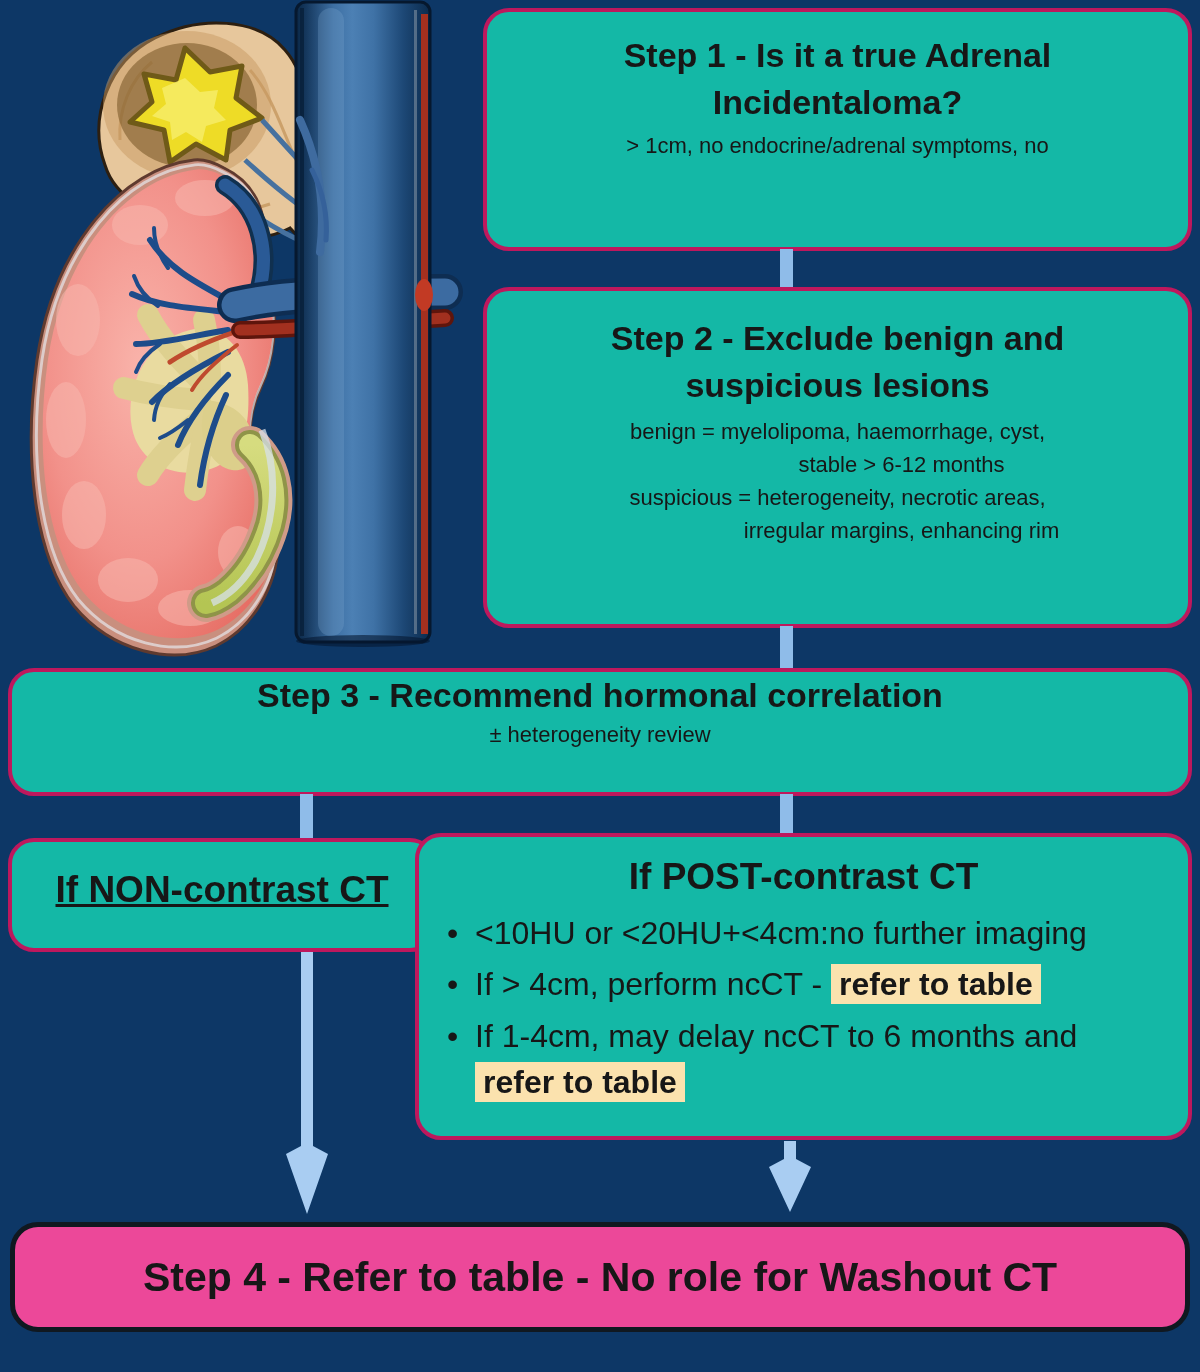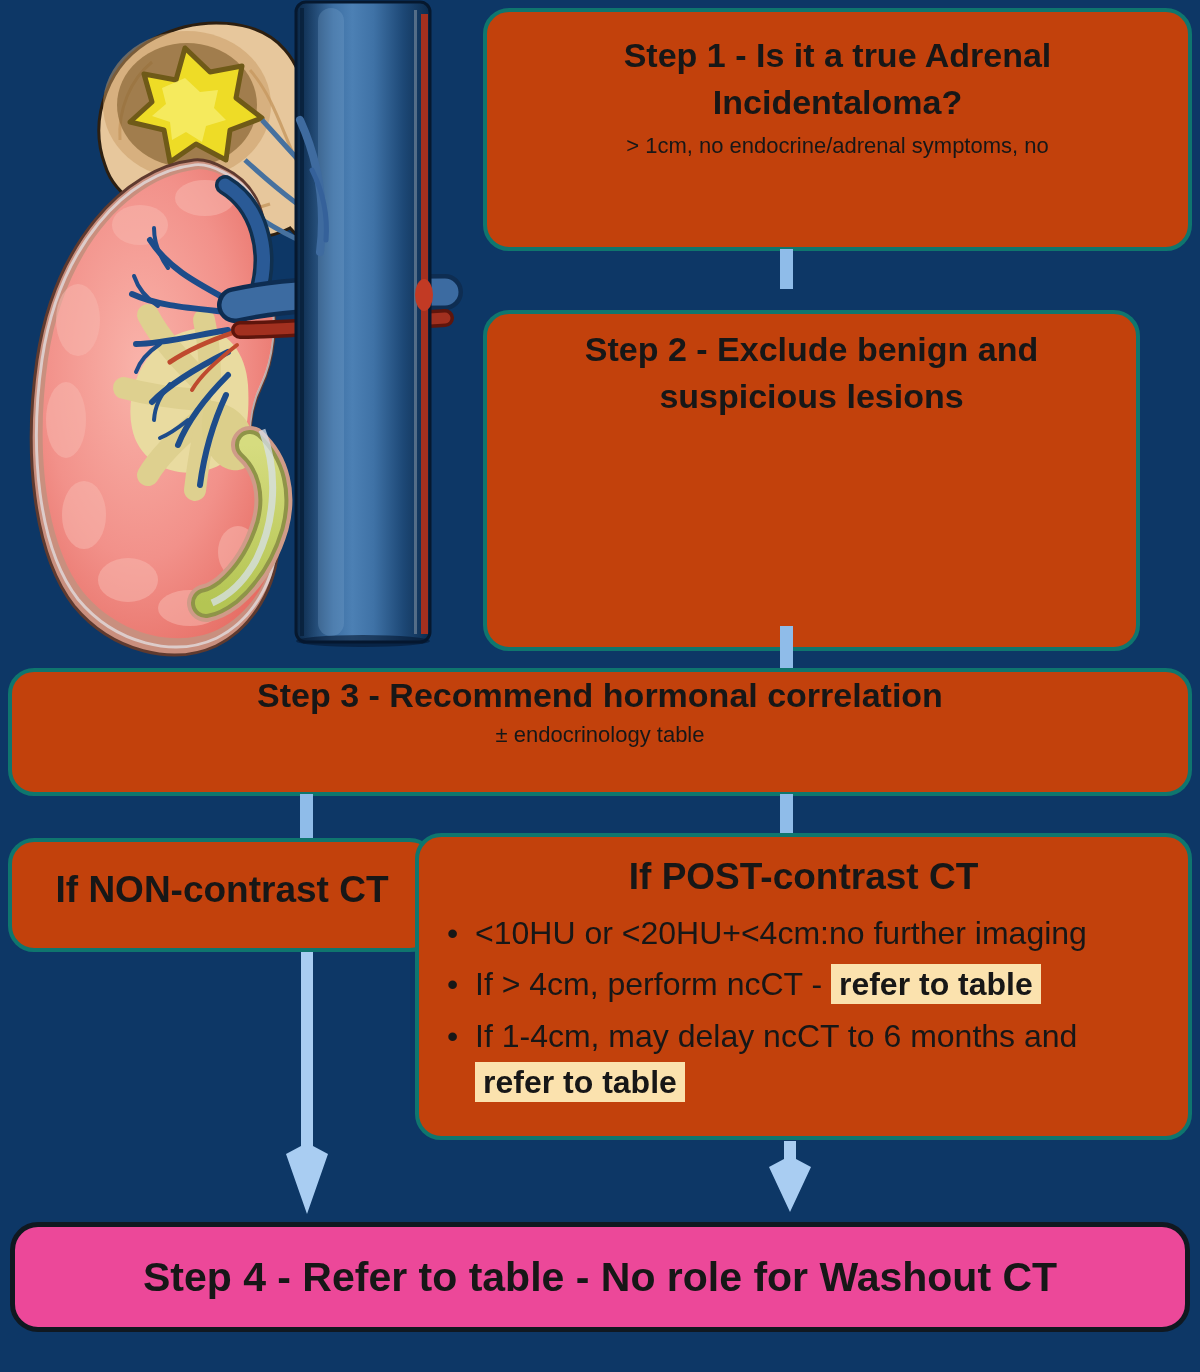--- a/index.html
+++ b/index.html
@@ -4,21 +4,21 @@
 <style>
   html,body{margin:0;padding:0;background:#0d3766;}
   .stage{
     position:relative;width:1200px;height:1372px;overflow:hidden;
     background:#0d3766;
     font-family:"Liberation Sans",sans-serif;
     color:#171717;
   }
   .box{
     position:absolute;box-sizing:border-box;
-    background:#c2410c;border:4px solid #0f766e;border-radius:26px;
+    background:#14b8a6;border:4px solid #be185d;border-radius:26px;
     text-align:center;
   }
   .box-title{font-weight:bold;font-size:34px;line-height:1.38;margin:0 auto;}
   .box-body{font-size:22px;line-height:1.42;}
   .shift{position:relative;left:64px;}
   .conn{position:absolute;width:13px;background:#8fbce9;}
   .arrow{position:absolute;}
   .hl{background:#fbe2ae;padding:2px 8px;font-weight:bold;}
   .bullets{text-align:left;font-size:32px;line-height:1.32;margin-top:10px;}
   .bullet{position:relative;padding-left:36px;margin-bottom:9px;}
@@ -164,35 +164,41 @@
 
   <div class="box" id="step1" style="left:483px;top:8px;width:709px;height:243px;padding-top:20px;">
     <div class="box-title" style="max-width:540px;">Step 1 - Is it a true Adrenal Incidentaloma?</div>
     <div class="box-body" style="margin-top:4px;">
       <div>&gt; 1cm, no endocrine/adrenal symptoms, no</div>
     </div>
   </div>
 
   <div class="conn" style="left:780px;top:249px;height:40px;"></div>
 
-  <div class="box" id="step2" style="left:483px;top:287px;width:657px;height:341px;padding-top:12px;margin-top:23px;">
+  <div class="box" id="step2" style="left:483px;top:287px;width:709px;height:341px;padding-top:24px;">
     <div class="box-title" style="max-width:520px;">Step 2 - Exclude benign and suspicious lesions</div>
+    <div class="box-body" style="margin-top:6px;line-height:1.5;">
+      <div>benign = myelolipoma, haemorrhage, cyst,</div>
+      <div class="shift">stable &gt; 6-12 months</div>
+      <div>suspicious = heterogeneity, necrotic areas,</div>
+      <div class="shift">irregular margins, enhancing rim</div>
+    </div>
   </div>
 
   <div class="conn" style="left:780px;top:626px;height:42px;"></div>
 
   <div class="box" id="step3" style="left:8px;top:668px;width:1184px;height:128px;">
     <div class="box-title">Step 3 - Recommend hormonal correlation</div>
-    <div class="box-body">± endocrinology table</div>
+    <div class="box-body">± heterogeneity review</div>
   </div>
 
   <div class="conn" style="left:300px;top:794px;height:44px;"></div>
   <div class="conn" style="left:780px;top:794px;height:39px;"></div>
 
-  <div class="box" id="non-box" style="left:8px;top:838px;width:428px;height:114px;padding-top:22px;">
+  <div class="box" id="non-box" style="left:8px;top:838px;width:428px;height:114px;padding-top:22px;text-decoration:underline;">
     <div class="box-title">If NON-contrast CT</div>
   </div>
 
   <div class="box" id="post-box" style="left:415px;top:833px;width:777px;height:307px;padding:14px 20px 0 20px;">
     <div class="box-title">If POST-contrast CT</div>
     <div class="bullets">
       <div class="bullet">
         <span class="dot">•</span>
         <span>&lt;10HU or &lt;20HU+&lt;4cm:no further imaging</span>
       </div>

